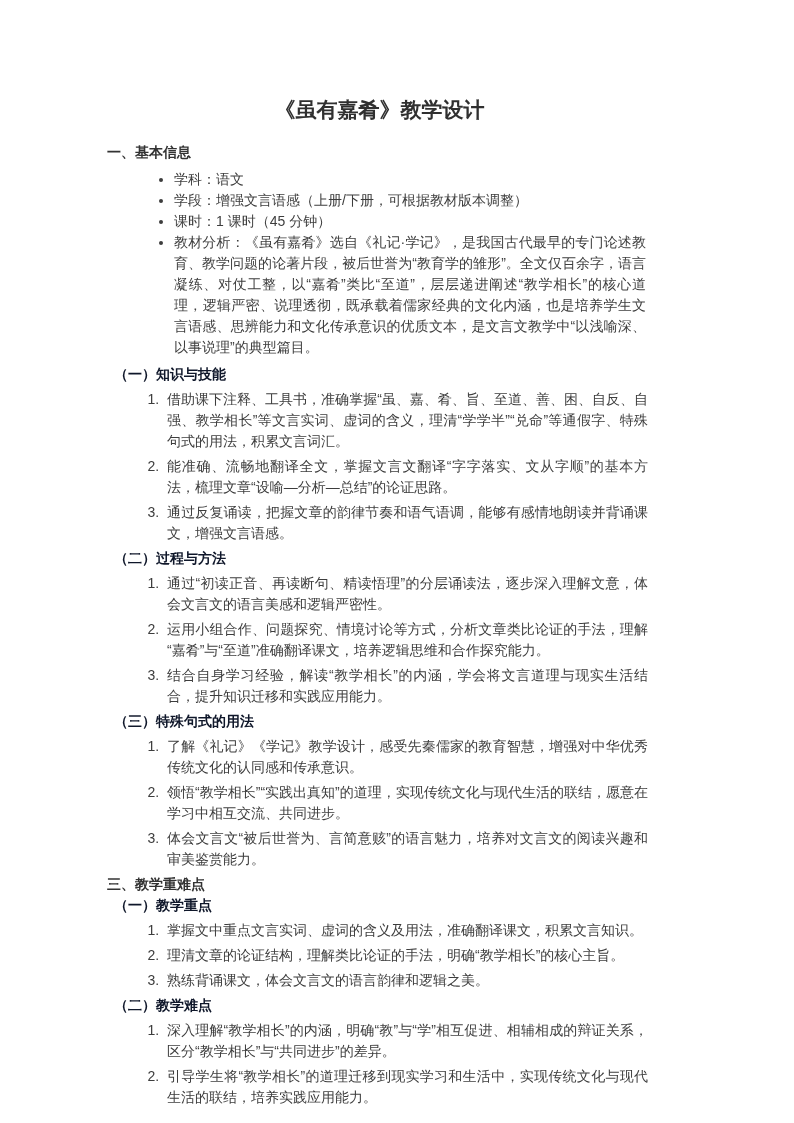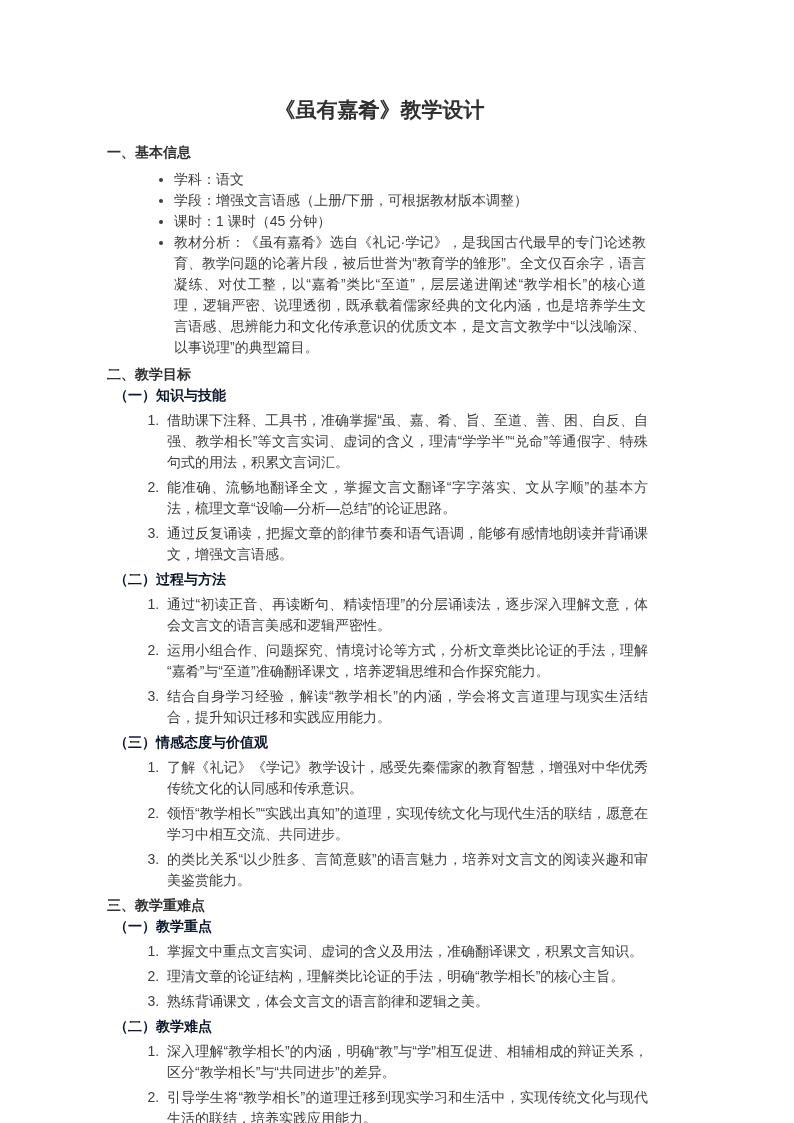--- a/index.html
+++ b/index.html
@@ -72,41 +72,40 @@
     <div class="sec-heading">一、基本信息</div>
     <ul class="bullet-list">
       <li>学科：语文</li>
       <li>学段：增强文言语感（上册/下册，可根据教材版本调整）</li>
       <li>课时：1 课时（45 分钟）</li>
       <li>教材分析：《虽有嘉肴》选自《礼记·学记》，是我国古代最早的专门论述教育、教学问题的论著片段，被后世誉为“教育学的雏形”。全文仅百余字，语言凝练、对仗工整，以“嘉肴”类比“至道”，层层递进阐述“教学相长”的核心道理，逻辑严密、说理透彻，既承载着儒家经典的文化内涵，也是培养学生文言语感、思辨能力和文化传承意识的优质文本，是文言文教学中“以浅喻深、以事说理”的典型篇目。</li>
     </ul>
   </div>
 
   <div class="section">
-    <div class="sec-heading">二、教学目标</div>
 
     <div class="sub-heading">（一）知识与技能</div>
     <ol class="num-list">
       <li>借助课下注释、工具书，准确掌握“虽、嘉、肴、旨、至道、善、困、自反、自强、教学相长”等文言实词、虚词的含义，理清“学学半”“兑命”等通假字、特殊句式的用法，积累文言词汇。</li>
       <li>能准确、流畅地翻译全文，掌握文言文翻译“字字落实、文从字顺”的基本方法，梳理文章“设喻—分析—总结”的论证思路。</li>
       <li>通过反复诵读，把握文章的韵律节奏和语气语调，能够有感情地朗读并背诵课文，增强文言语感。</li>
     </ol>
 
     <div class="sub-heading">（二）过程与方法</div>
     <ol class="num-list">
       <li>通过“初读正音、再读断句、精读悟理”的分层诵读法，逐步深入理解文意，体会文言文的语言美感和逻辑严密性。</li>
       <li>运用小组合作、问题探究、情境讨论等方式，分析文章类比论证的手法，理解“嘉肴”与“至道”准确翻译课文，培养逻辑思维和合作探究能力。</li>
       <li>结合自身学习经验，解读“教学相长”的内涵，学会将文言道理与现实生活结合，提升知识迁移和实践应用能力。</li>
     </ol>
 
-    <div class="sub-heading">（三）情感态度与价值观</div>
+    <div class="sub-heading">（三）特殊句式的用法</div>
     <ol class="num-list">
       <li>了解《礼记》《学记》教学设计，感受先秦儒家的教育智慧，增强对中华优秀传统文化的认同感和传承意识。</li>
       <li>领悟“教学相长”“实践出真知”的道理，实现传统文化与现代生活的联结，愿意在学习中相互交流、共同进步。</li>
-      <li>的类比关系“以少胜多、言简意赅”的语言魅力，培养对文言文的阅读兴趣和审美鉴赏能力。</li>
+      <li>体会文言文“被后世誉为、言简意赅”的语言魅力，培养对文言文的阅读兴趣和审美鉴赏能力。</li>
     </ol>
   </div>
 
   <div class="section">
     <div class="sec-heading">三、教学重难点</div>
 
     <div class="sub-heading">（一）教学重点</div>
     <ol class="num-list">
       <li>掌握文中重点文言实词、虚词的含义及用法，准确翻译课文，积累文言知识。</li>
       <li>理清文章的论证结构，理解类比论证的手法，明确“教学相长”的核心主旨。</li>

